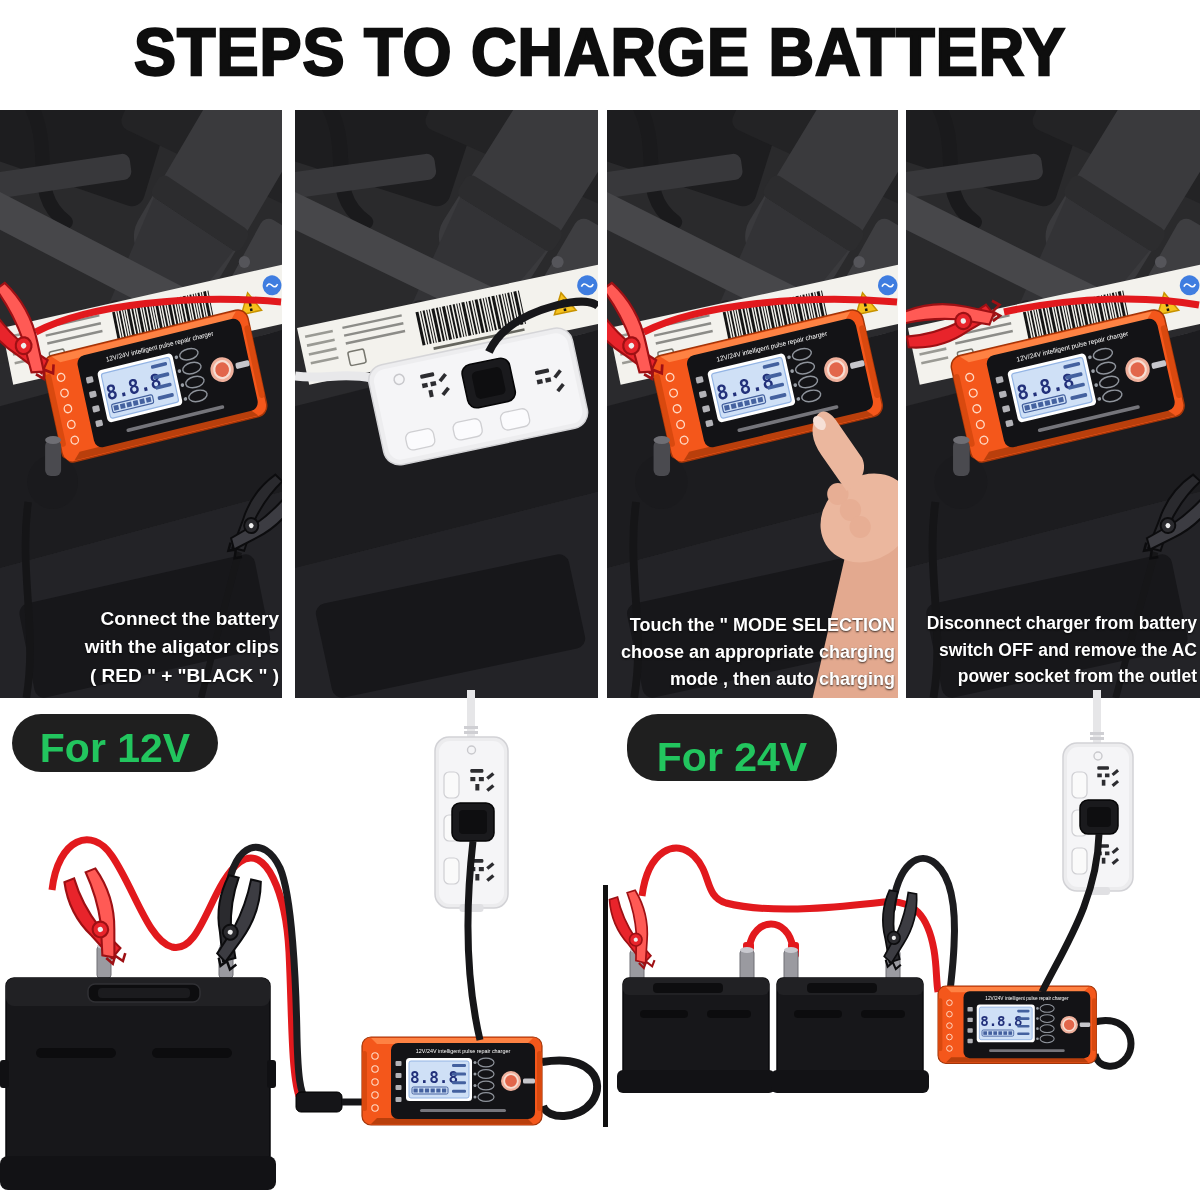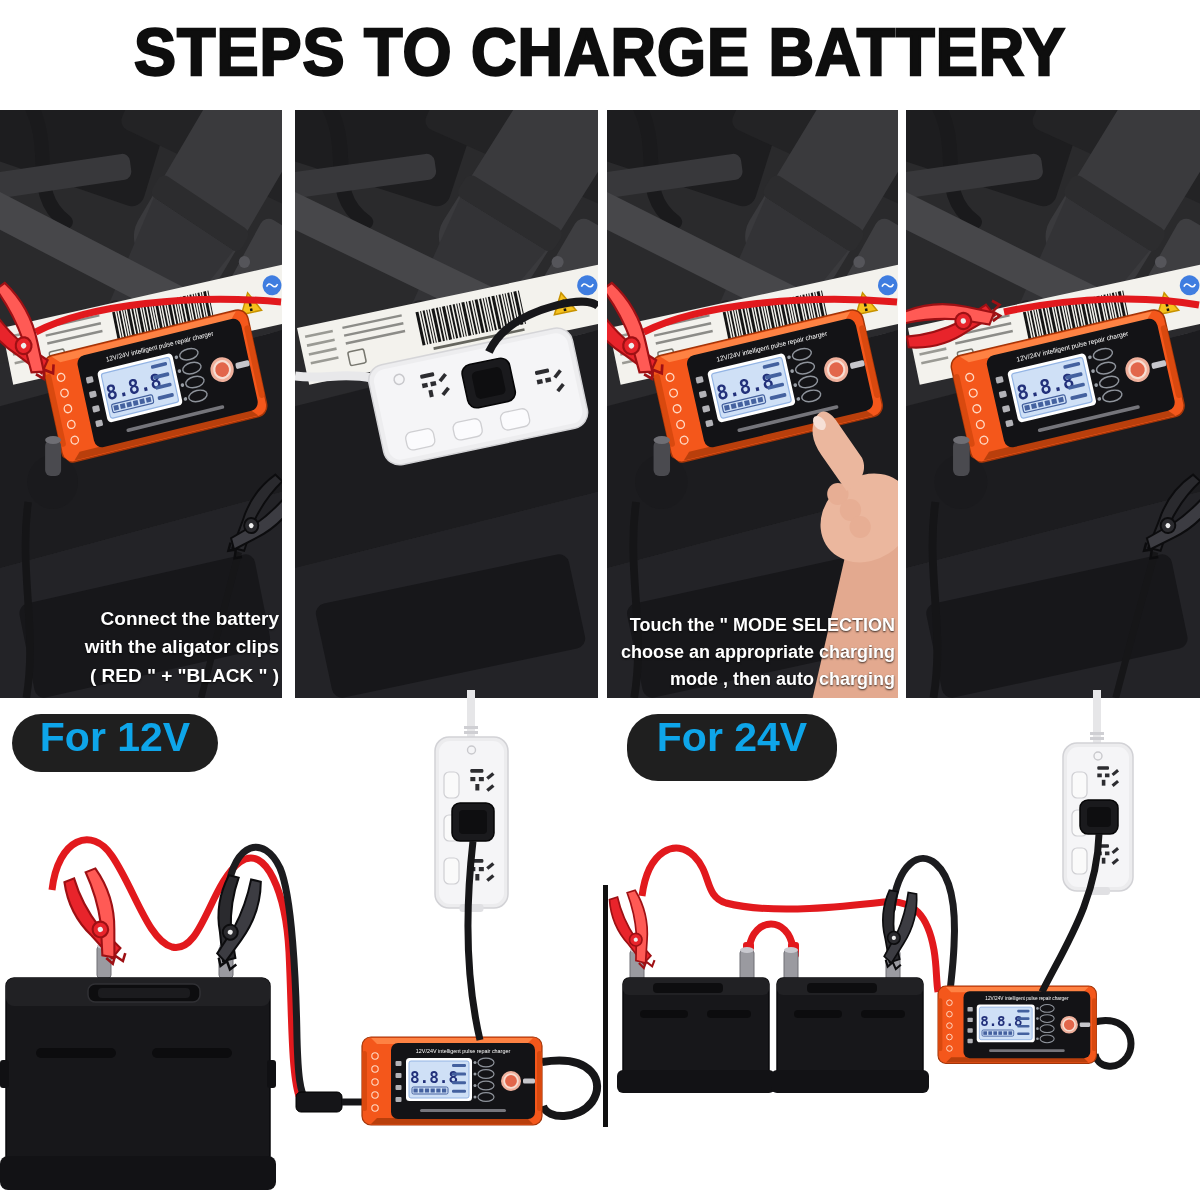--- a/index.html
+++ b/index.html
@@ -14,22 +14,22 @@
   .p2{left:295px;width:303px;}
   .p3{left:607px;width:291px;}
   .p4{left:906px;width:294px;}
   .caption{position:absolute;left:3px;right:3px;text-align:right;color:#ffffff;
            font-weight:bold;white-space:pre-line;line-height:1.5;
            text-shadow:0 1px 2px rgba(0,0,0,.8);}
   .p1 .caption{bottom:8px;font-size:19px;}
   .p2 .caption{bottom:26px;font-size:19px;}
   .p3 .caption{bottom:5px;font-size:18px;}
   .p4 .caption{bottom:9px;font-size:17.5px;}
-  .pill{position:absolute;background:#1f1f1f;color:#0ea5e9;border-radius:31px;
-        display:flex;align-items:flex-start;justify-content:center;
+  .pill{position:absolute;background:#1f1f1f;color:#22c55e;border-radius:31px;
+        display:flex;align-items:flex-end;justify-content:center;
         font-weight:bold;font-size:41px;}
   .pill-12v{left:12px;top:714px;width:206px;height:58px;}
   .pill-24v{left:627px;top:714px;width:210px;height:67px;}
   .divider{position:absolute;left:603px;top:885px;width:5px;height:242px;background:#101010;}
   .diagram{position:absolute;left:0;top:690px;width:1200px;height:510px;}
 </style>
 </head>
 <body>
 
 <div class="page">
@@ -609,20 +609,23 @@
           <g transform="translate(258,424) rotate(42) scale(1.25)">
           <g>
     <path d="M-11,-54 Q-17,-30 -7,-8 L1,14 L10,9 L1,-12 Q-5,-33 -3,-54 Z" fill="#2a2a2e" stroke="#0c0c0e" stroke-width="1.6"></path>
     <path d="M15,-55 Q21,-30 11,-6 L3,14 L-5,9 L3,-14 Q8,-34 7,-55 Z" fill="#3c3c42" stroke="#0c0c0e" stroke-width="1.6"></path>
     <path d="M-3,12 l3,6 l4,-5 l4,6 l4,-5" fill="none" stroke="#0c0c0e" stroke-width="2"></path>
     <circle cx="1" cy="-10" r="6" fill="#2a2a2e" stroke="#0c0c0e" stroke-width="1.6"></circle>
     <circle cx="1" cy="-10" r="2" fill="#eeeeee"></circle>
   </g>
         </g>
       </svg>
+    <div class="caption">Disconnect charger from battery
+switch OFF and remove the AC
+power socket from the outlet</div>
   </div>
 
   <div class="pill pill-12v">
     <span>For 12V</span>
   </div>
   <div class="pill pill-24v">
     <span>For 24V</span>
   </div>
   <div class="divider"></div>
 

